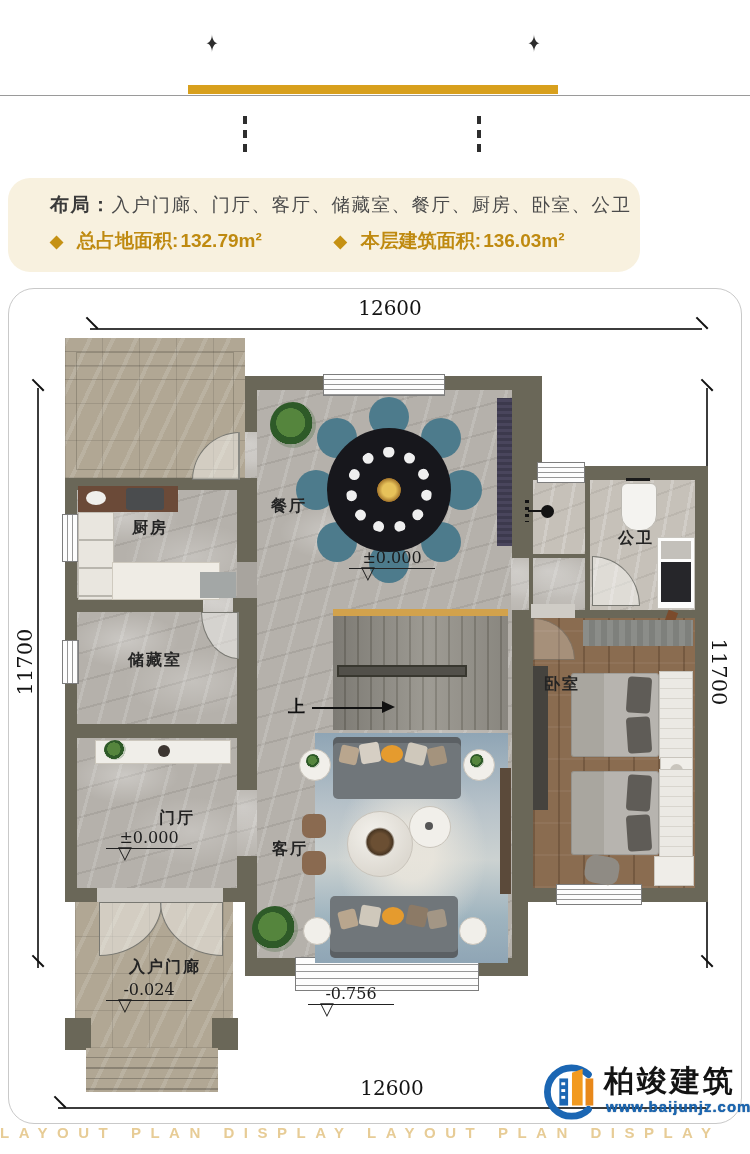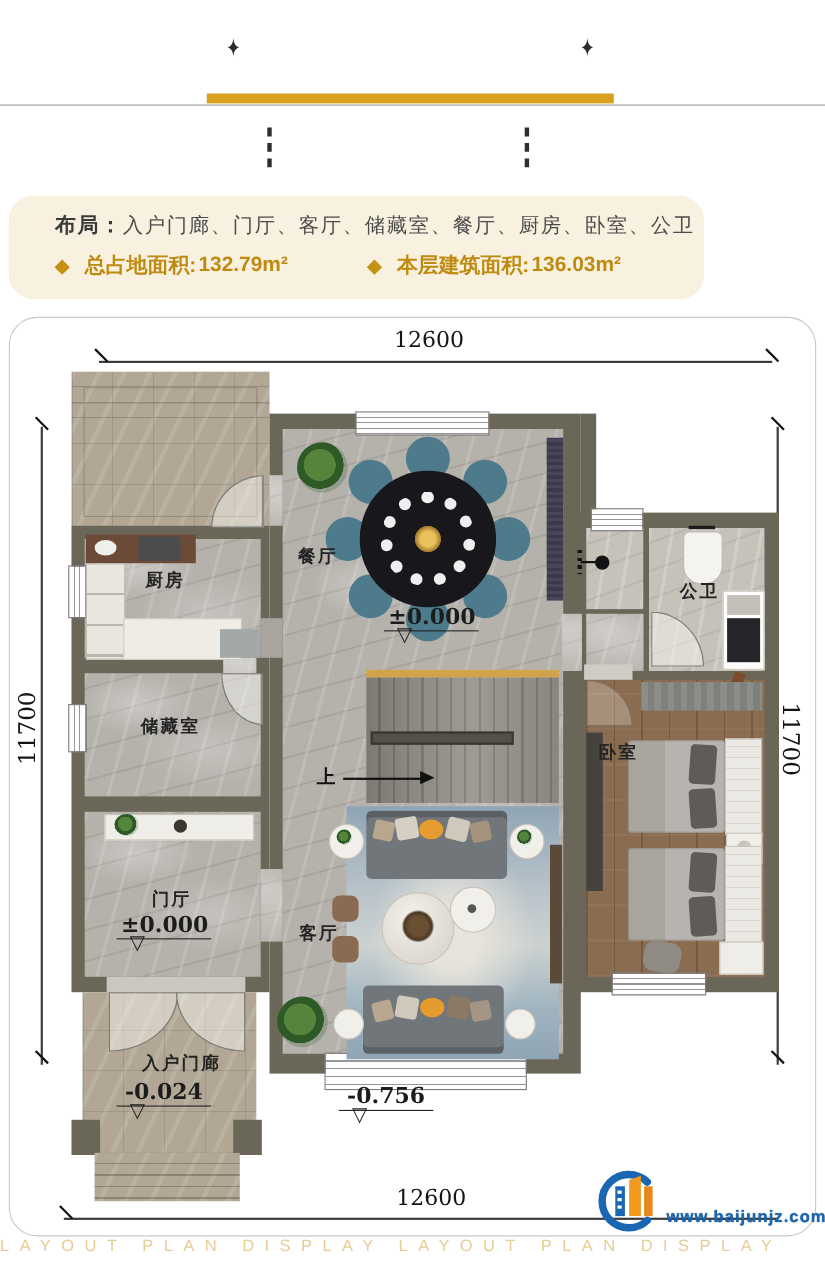--- a/index.html
+++ b/index.html
@@ -47,37 +47,37 @@
      #b1a794;}
   .wood{background:
      repeating-linear-gradient(90deg, rgba(40,22,8,.22) 0 1.5px, transparent 1.5px 25px),
      repeating-linear-gradient(0deg, rgba(255,255,255,.05) 0 2px, transparent 2px 32px),
      #8a6c50;}
   .win-h{background:repeating-linear-gradient(to bottom,#fdfdfd 0 4px,#979797 4px 5px);border:1px solid #7d7d7d;}
   .win-v{background:repeating-linear-gradient(to right,#fdfdfd 0 4px,#979797 4px 5px);border:1px solid #7d7d7d;}
   .arc{background:rgba(252,252,250,.45);border:1.2px solid #787872;}
   .roomlab{font-size:16px;font-weight:800;color:#242424;letter-spacing:2px;text-align:center;}
   .elev{font-family:"DejaVu Serif",serif;color:#1c1c1c;text-align:center;width:86px;}
-  .elev .val{display:block;font-size:20px;border-bottom:1.6px solid #222;padding:0 4px 1px;font-weight:bold;}
+  .elev .val{display:block;font-size:16px;border-bottom:1.6px solid #222;padding:0 4px 1px;}
   .elev .tri{display:block;margin-top:-4px;text-align:left;padding-left:12px;font-size:18px;line-height:16px;}
   .plant{border-radius:50%;background:radial-gradient(circle at 45% 45%, #55853d 0 40%, #2e5a28 41% 60%, rgba(46,90,40,.25) 61% 72%, transparent 73%);}
   .ctab{border-radius:50%;background:#f1efea;border:1px solid #c9c4bb;}
   .pil{position:absolute;border-radius:3px;}
   
   .stair{background:
      linear-gradient(to right, rgba(0,0,0,.18), rgba(255,255,255,.06) 55%, rgba(0,0,0,.10)),
      repeating-linear-gradient(to right,#98958d 0 11px,#807d74 11px 13px);}
   .steps{background:
      repeating-linear-gradient(to bottom, transparent 0 9px, rgba(0,0,0,.22) 9px 10.5px),
      repeating-linear-gradient(115deg, rgba(255,255,255,.12) 0 4px, transparent 4px 21px),
      #b1a794;}
   
   .logoname{font-size:30px;font-weight:900;color:#131313;letter-spacing:3px;line-height:30px;}
   .logourl{font-size:15px;font-weight:800;color:#1a67b4;letter-spacing:1px;text-shadow:0 0 1px #0a3c6b;}
-  .watermark{left:0;top:1124px;width:602px;text-align:center;font-size:15px;font-weight:400;
+  .watermark{left:0;top:1124px;width:602px;text-align:center;font-size:15px;font-weight:700;
              color:#e7cc96;letter-spacing:9.5px;white-space:nowrap;}
 </style>
 </head>
 <body>
 
 <div id="page">
 
   <div class="abs orn" style="left:202px;">✦</div>
   <div class="abs orn" style="left:524px;">✦</div>
   <div class="abs gold-bar"></div>
@@ -248,21 +248,21 @@
   <div class="abs" style="left:627px;top:815px;width:24px;height:36px;background:#5f5c57;border-radius:4px;transform:rotate(-4deg);"></div>
   <div class="abs" style="left:659px;top:769px;width:34px;height:88px;background:repeating-linear-gradient(0deg,#ebe9e4 0 9px,#d8d5ce 9px 10px);border:1px solid #c8c5be;box-sizing:border-box;"></div>
   <div class="abs" style="left:654px;top:856px;width:40px;height:30px;background:#efede8;border:1px solid #ccc8c0;box-sizing:border-box;"></div>
   <div class="abs" style="left:585px;top:856px;width:34px;height:28px;background:#8f8b84;border-radius:10px;transform:rotate(10deg);"></div>
 
   <div class="abs roomlab" style="left:118px;top:518px;width:64px;">厨房</div>
   <div class="abs roomlab" style="left:257px;top:496px;width:64px;">餐厅</div>
   <div class="abs roomlab" style="left:604px;top:528px;width:64px;">公卫</div>
   <div class="abs roomlab" style="left:107px;top:650px;width:96px;">储藏室</div>
   <div class="abs roomlab" style="left:530px;top:674px;width:64px;">卧室</div>
-  <div class="abs roomlab" style="left:124px;top:808px;width:64px;">门厅</div>
+  <div class="abs roomlab" style="left:145px;top:808px;width:64px;">门厅</div>
   <div class="abs roomlab" style="left:258px;top:839px;width:64px;">客厅</div>
   <div class="abs roomlab" style="left:120px;top:957px;width:90px;">入户门廊</div>
 
   <div class="abs elev" style="left:349px;top:548px;">
     <span class="val">±0.000</span>
     <span class="tri">▽</span>
   </div>
   <div class="abs elev" style="left:106px;top:828px;">
     <span class="val">±0.000</span>
     <span class="tri">▽</span>
@@ -279,18 +279,19 @@
   <div class="abs" style="left:540px;top:1062px;width:210px;height:62px;">
     <svg width="62" height="60" viewBox="0 0 64 60" style="position:absolute;left:0;top:0;">
       <path d="M50 12 A25 25 0 1 0 50 48" fill="none" stroke="#1b66b3" stroke-width="7" stroke-linecap="round"></path>
       <rect x="20" y="16" width="9" height="28" fill="#1b66b3"></rect>
       <rect x="22" y="20" width="4" height="3" fill="#fff"></rect>
         <rect x="22" y="27" width="4" height="3" fill="#fff"></rect>
         <rect x="22" y="34" width="4" height="3" fill="#fff"></rect>
       <polygon points="33,10 44,6 44,44 33,44" fill="#f29a1f"></polygon>
       <rect x="47" y="16" width="8" height="28" fill="#e8881a"></rect>
     </svg>
+    <div class="logoname" style="position:absolute;left:64px;top:4px;">柏竣建筑</div>
     <div class="logourl" style="position:absolute;left:66px;top:36px;">www.baijunjz.com</div>
   </div>
 
   <div class="abs watermark">LAYOUT PLAN DISPLAY LAYOUT PLAN DISPLAY</div>
 
 </div>
 
 </body></html>

